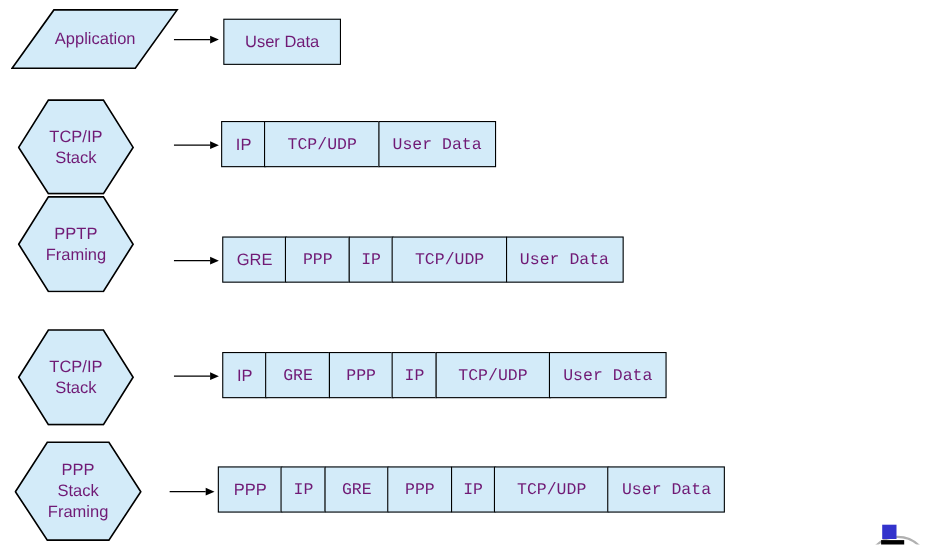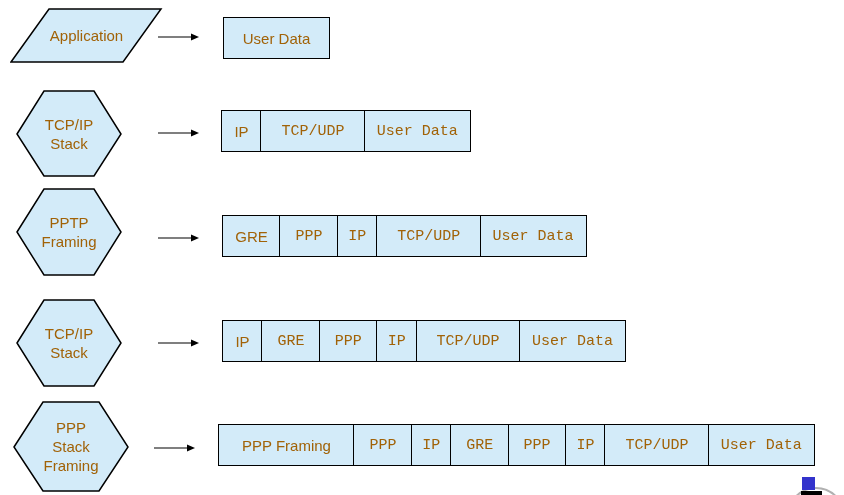--- a/index.html
+++ b/index.html
@@ -2,31 +2,31 @@
 <html><head>
 <meta charset="utf-8">
 <style>
   html, body { margin: 0; padding: 0; }
   #canvas {
     position: relative;
     width: 844px;
     height: 495px;
     overflow: hidden;
     font-family: "Liberation Sans", sans-serif;
-    color: #a16207;
+    color: #701a75;
   }
   .shape-wrap { position: absolute; }
   .shape-wrap svg { position: absolute; left: 0; top: 0; display: block; }
   .shape-label {
     position: absolute; left: 0; top: 0; right: 0; bottom: 0;
     display: flex; flex-direction: column;
     align-items: center; justify-content: center;
     font-size: 15px; line-height: 19px; text-align: center;
   }
-  .seg-strip { position: absolute; display: flex; margin-left: 20px; }
+  .seg-strip { position: absolute; display: flex; }
   .seg {
     box-sizing: border-box;
     height: 42px;
     border: 1.6px solid #000;
     display: flex; align-items: center; justify-content: center;
     font-size: 15px;
     white-space: nowrap;
   }
   .seg + .seg { margin-left: -1.6px; font-family: Liberation Mono, monospace; }
   .arrow { position: absolute; }
@@ -70,21 +70,21 @@
     </div>
     <div class="arrow" style="left: 158px; top: 125px;"><svg width="42" height="12" viewBox="0 0 42 12">
         <line x1="0" y1="6" x2="33" y2="6" stroke="#000000" stroke-width="1.2"></line>
         <polygon points="33,2.5 41,6 33,9.5" fill="#000000"></polygon>
       </svg></div>
     <div class="seg-strip" style="left: 201px; top: 110px;">
       <div class="seg" style="width: 41px; background: rgb(211, 235, 249);">IP</div>
       <div class="seg" style="width: 105px; background: rgb(211, 235, 249);">TCP/UDP</div>
       <div class="seg" style="width: 107px; background: rgb(211, 235, 249);">User Data</div>
     </div>
-    <div class="shape-wrap" style="left: 16px; top: 188px; width: 106px; height: 88px;">
+    <div class="shape-wrap" style="left: 16px; top: 178px; width: 106px; height: 88px;">
       <svg width="106" height="88" viewBox="0 0 106 88">
         <polygon points="1,44 28,1 78,1 105,44 78,87 28,87" fill="#D3EBF9" stroke="#000000" stroke-width="1.5"></polygon>
       </svg>
       <div class="shape-label">
         <div>PPTP</div>
         <div>Framing</div>
       </div>
     </div>
     <div class="arrow" style="left: 158px; top: 230px;"><svg width="42" height="12" viewBox="0 0 42 12">
         <line x1="0" y1="6" x2="33" y2="6" stroke="#000000" stroke-width="1.2"></line>
@@ -126,21 +126,20 @@
         <div>PPP</div>
         <div>Stack</div>
         <div>Framing</div>
       </div>
     </div>
     <div class="arrow" style="left: 154px; top: 440px;"><svg width="42" height="12" viewBox="0 0 42 12">
         <line x1="0" y1="6" x2="33" y2="6" stroke="#000000" stroke-width="1.2"></line>
         <polygon points="33,2.5 41,6 33,9.5" fill="#000000"></polygon>
       </svg></div>
     <div class="seg-strip" style="left: 198px; top: 424px;">
-      <div class="seg" style="width: 137px; background: rgb(211, 235, 249);">PPP Framing</div>
       <div class="seg" style="width: 59px; background: rgb(211, 235, 249);">PPP</div>
       <div class="seg" style="width: 41px; background: rgb(211, 235, 249);">IP</div>
       <div class="seg" style="width: 59px; background: rgb(211, 235, 249);">GRE</div>
       <div class="seg" style="width: 59px; background: rgb(211, 235, 249);">PPP</div>
       <div class="seg" style="width: 41px; background: rgb(211, 235, 249);">IP</div>
       <div class="seg" style="width: 105px; background: rgb(211, 235, 249);">TCP/UDP</div>
       <div class="seg" style="width: 107px; background: rgb(211, 235, 249);">User Data</div>
     </div>
     <div>
       <div class="logo-ring" style="left:787px;top:487px;border-color:#B0B0B0;"></div>

